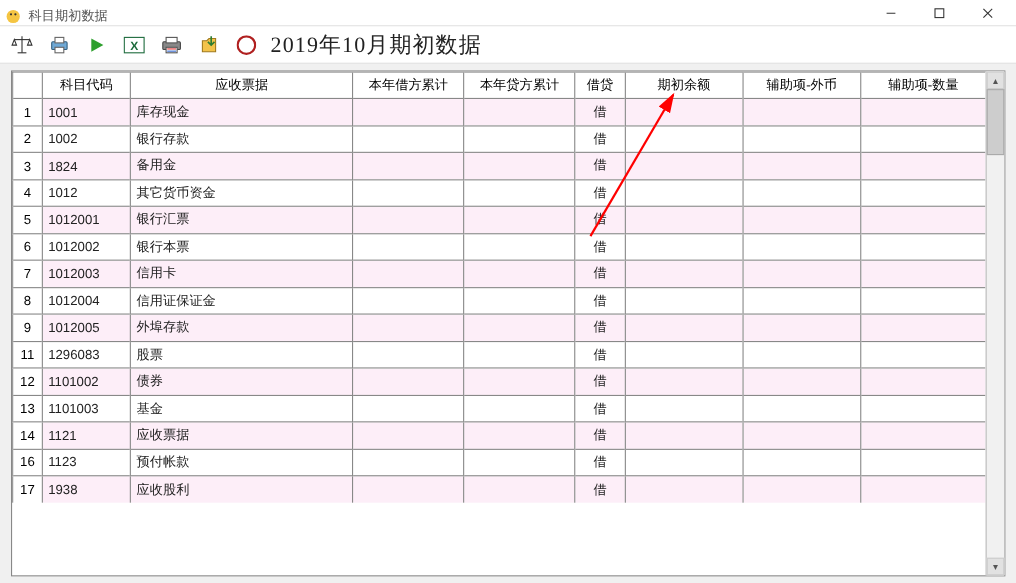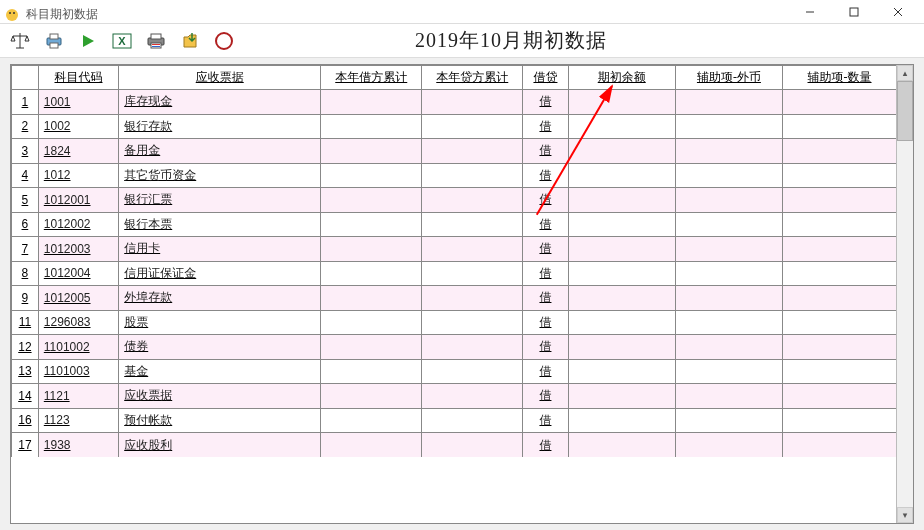--- a/index.html
+++ b/index.html
@@ -9,32 +9,32 @@
   .titlebar { height: 24px; background: #ffffff; display: flex; align-items: flex-end; justify-content: space-between; padding: 0 4px; border-bottom: 1px solid #ddd; }
   .titlebar-left { display: flex; align-items: center; gap: 6px; }
   .title-icon { width: 16px; height: 16px; display:inline-flex; align-items:center; justify-content:center; }
   .title-text { color: #555; font-size: 12px; }
   .titlebar-right { display: flex; }
   .win-btn { width: 44px; height: 22px; display:flex; align-items:center; justify-content:center; color:#333; font-family: Arial; }
 
   
   .toolbar { height: 34px; background: #ffffff; display:flex; align-items:center; padding: 0 8px; gap: 10px; border-bottom: 1px solid #ddd; }
   .tool-btn { width: 24px; height: 24px; display:flex; align-items:center; justify-content:center; cursor:pointer; }
-  .header-title { flex: 1; text-align:center; font-family: SimSun, serif; font-size: 20px; color:#222; letter-spacing:1px; margin-right:140px; }
+  .header-title { flex: 1; font-family: SimSun, serif; font-size: 20px; color:#222; letter-spacing:1px; margin-right:140px; }
 
   
   .client { padding: 6px 10px 6px 10px; background:#f0f0f0; height:calc(530px - 24px - 34px); position:relative; }
   .grid-wrap { display:flex; height:100%; border:1px solid #888; background:#fff; }
   .grid-main { flex:1; overflow:hidden; }
   .scrollbar { width:17px; background:#f1f1f1; border-left:1px solid #bbb; display:flex; flex-direction:column; }
   .sbtn { height:16px; background:#e1e1e1; border:1px solid #ccc; display:flex; align-items:center; justify-content:center; font-size:9px; color:#555;}
   .sthumb { height:60px; background:#cdcdcd; border:1px solid #aaa; margin:0; }
   .strack { flex:1; }
 
-  table { border-collapse: collapse; width:100%; table-layout: fixed; text-decoration: underline; }
+  table { border-collapse: collapse; width:100%; table-layout: fixed; }
   th, td { border-left:1px solid #888; border-top:1px solid #888; font-size:12px; color:#222; padding:3px 5px; height:24.5px; white-space:nowrap; overflow:hidden; }
   thead th { background:#fff; color:#000; font-weight:normal; text-align:center; height:24px; font-family: SimSun,serif; }
   tbody tr:nth-child(odd) td { background:#fdeef8; }
   tbody tr:nth-child(even) td { background:#ffffff; }
   .rownum { background:#fff !important; text-align:center; color:#000; }
   .center { text-align:center; }
 
   col.c-idx { width:26px; }
   col.c-code{ width:78px; }
   col.c-name{ width:196px; }

